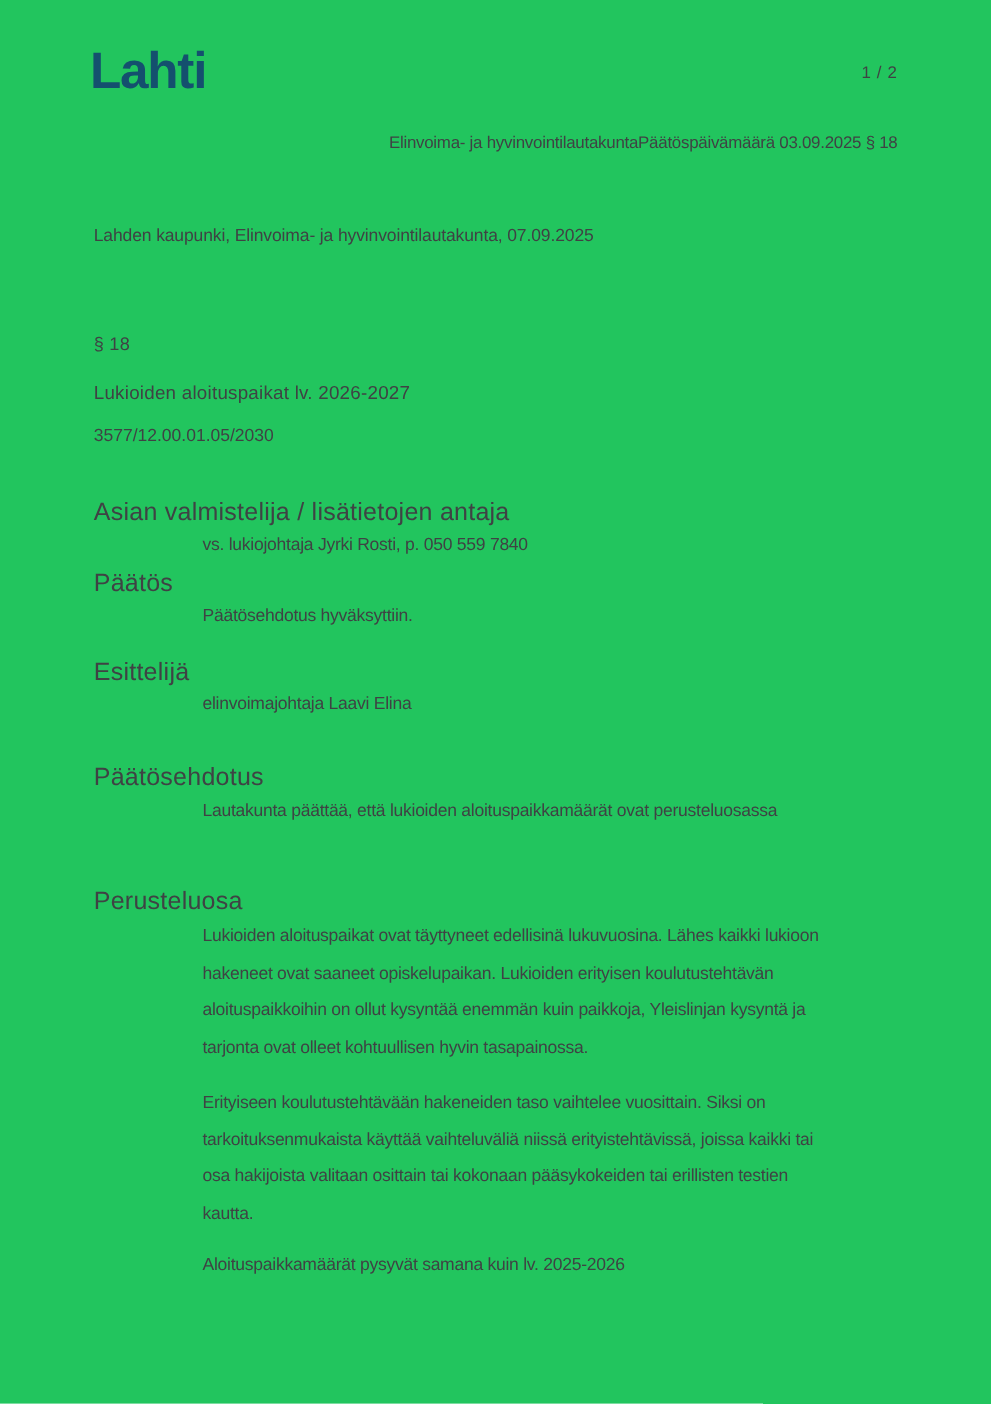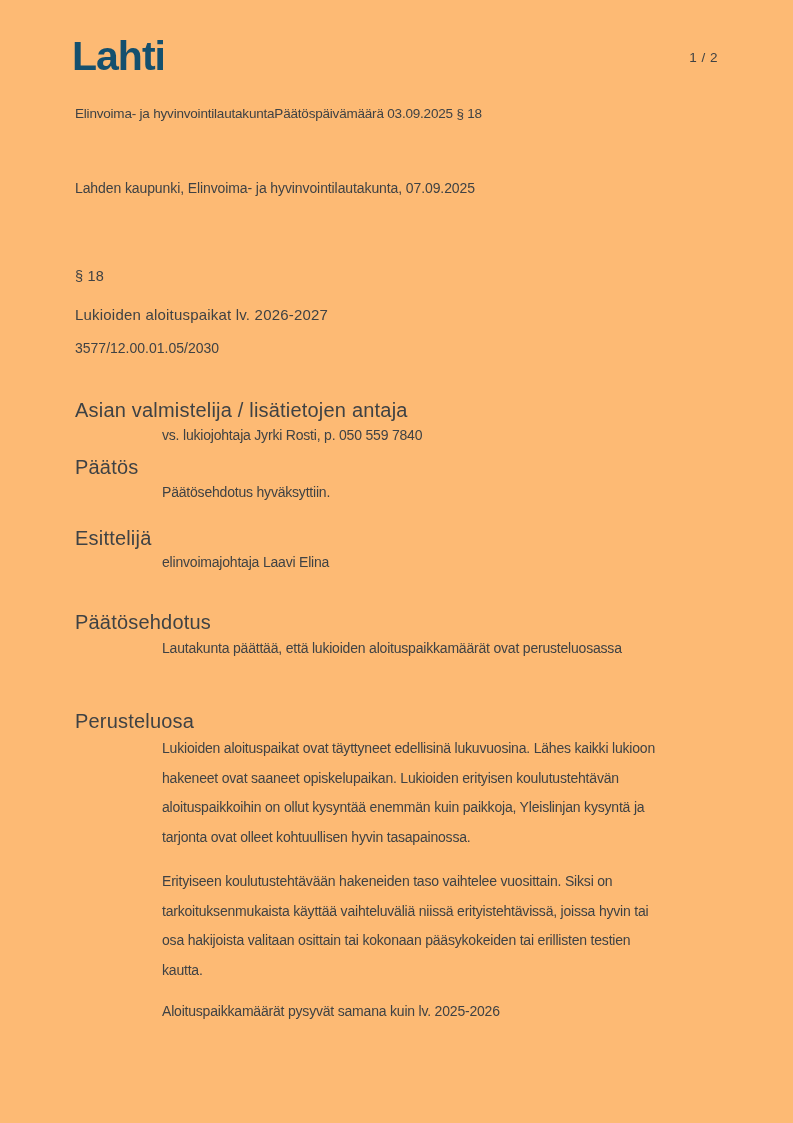--- a/index.html
+++ b/index.html
@@ -5,21 +5,21 @@
   * { margin: 0; padding: 0; box-sizing: border-box; }
   html, body { background: #ffffff; }
   body {
     font-family: "Liberation Sans", "DejaVu Sans", sans-serif;
     color: #3f4244;
   }
   .page {
     position: relative;
     width: 793px;
     height: 1123px;
-    background: #fdba74;
+    background: #22c55e;
     overflow: hidden;
   }
   .abs { position: absolute; white-space: pre-wrap; }
 
   .logo {
     left: 72px; top: 36px;
     font-size: 41px;
     font-weight: 800;
     letter-spacing: -1px;
     color: #14506e;
@@ -27,21 +27,21 @@
   }
   .page-num {
     top: 50px; right: 75px;
     font-size: 13.5px;
     color: #3f4244;
     letter-spacing: 0.5px;
   }
   .header-row {
     top: 106px; left: 75px; right: 75px;
     display: flex;
-    justify-content: flex-start;
+    justify-content: flex-end;
     font-size: 13.5px;
     letter-spacing: -0.2px;
   }
   .meta { top: 180px; left: 75px; font-size: 14px; letter-spacing: -0.1px; }
 
   .sec-mark   { top: 268px; left: 75px; font-size: 14.5px; letter-spacing: 0.2px; }
   .case-title { top: 306px; left: 75px; font-size: 15px;   letter-spacing: 0.2px; }
   .case-num   { top: 340px; left: 75px; font-size: 14px; }
 
   .heading { left: 75px; font-size: 20px; letter-spacing: 0.2px; }
@@ -88,16 +88,16 @@
   <div class="abs body-block single s1b">Päätösehdotus hyväksyttiin.</div>
 
   <div class="abs heading s2h">Esittelijä</div>
   <div class="abs body-block single s2b">elinvoimajohtaja Laavi Elina</div>
 
   <div class="abs heading s3h">Päätösehdotus</div>
   <div class="abs body-block para s3b"><div class="line">Lautakunta päättää, että lukioiden aloituspaikkamäärät ovat perusteluosassa</div></div>
 
   <div class="abs heading s4h">Perusteluosa</div>
   <div class="abs body-block para s4p0"><div class="line">Lukioiden aloituspaikat ovat täyttyneet edellisinä lukuvuosina. Lähes kaikki lukioon</div><div class="line">hakeneet ovat saaneet opiskelupaikan. Lukioiden erityisen koulutustehtävän</div><div class="line">aloituspaikkoihin on ollut kysyntää enemmän kuin paikkoja, Yleislinjan kysyntä ja</div><div class="line">tarjonta ovat olleet kohtuullisen hyvin tasapainossa.</div></div>
-  <div class="abs body-block para s4p1"><div class="line">Erityiseen koulutustehtävään hakeneiden taso vaihtelee vuosittain. Siksi on</div><div class="line">tarkoituksenmukaista käyttää vaihteluväliä niissä erityistehtävissä, joissa hyvin tai</div><div class="line">osa hakijoista valitaan osittain tai kokonaan pääsykokeiden tai erillisten testien</div><div class="line">kautta.</div></div>
+  <div class="abs body-block para s4p1"><div class="line">Erityiseen koulutustehtävään hakeneiden taso vaihtelee vuosittain. Siksi on</div><div class="line">tarkoituksenmukaista käyttää vaihteluväliä niissä erityistehtävissä, joissa kaikki tai</div><div class="line">osa hakijoista valitaan osittain tai kokonaan pääsykokeiden tai erillisten testien</div><div class="line">kautta.</div></div>
   <div class="abs body-block para s4p2"><div class="line">Aloituspaikkamäärät pysyvät samana kuin lv. 2025-2026</div></div>
 
 </div>
 
 </body></html>

